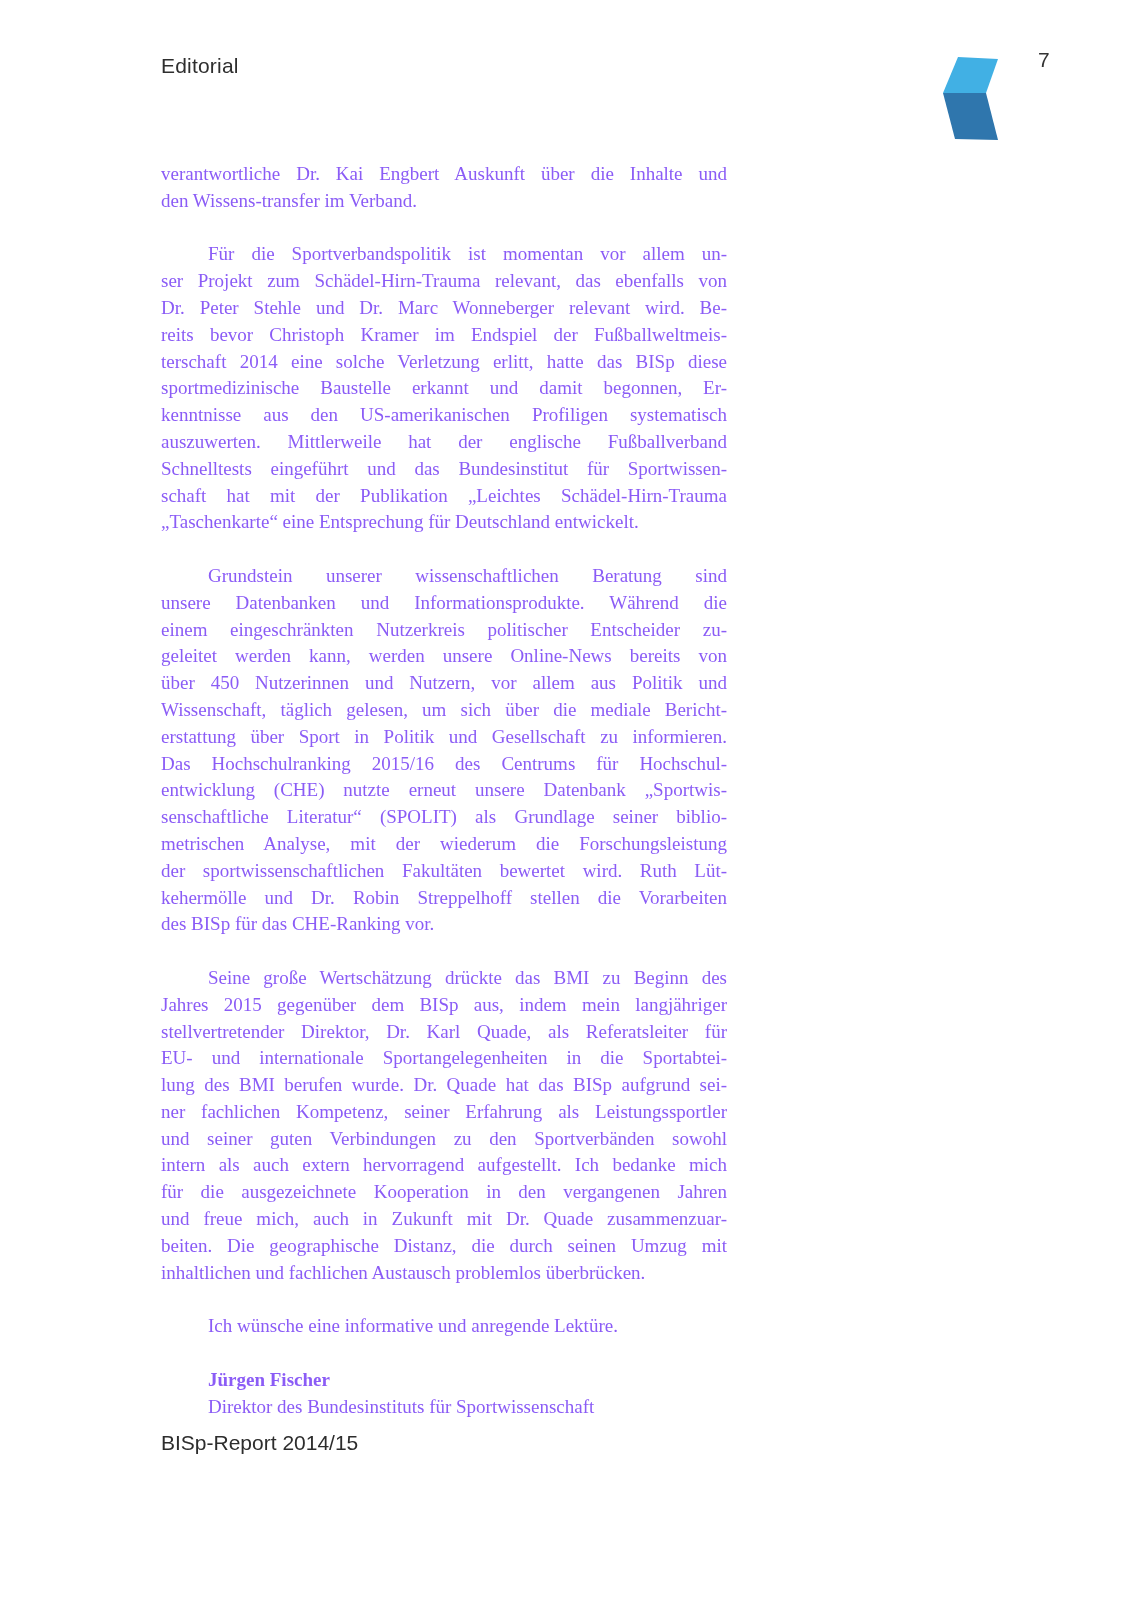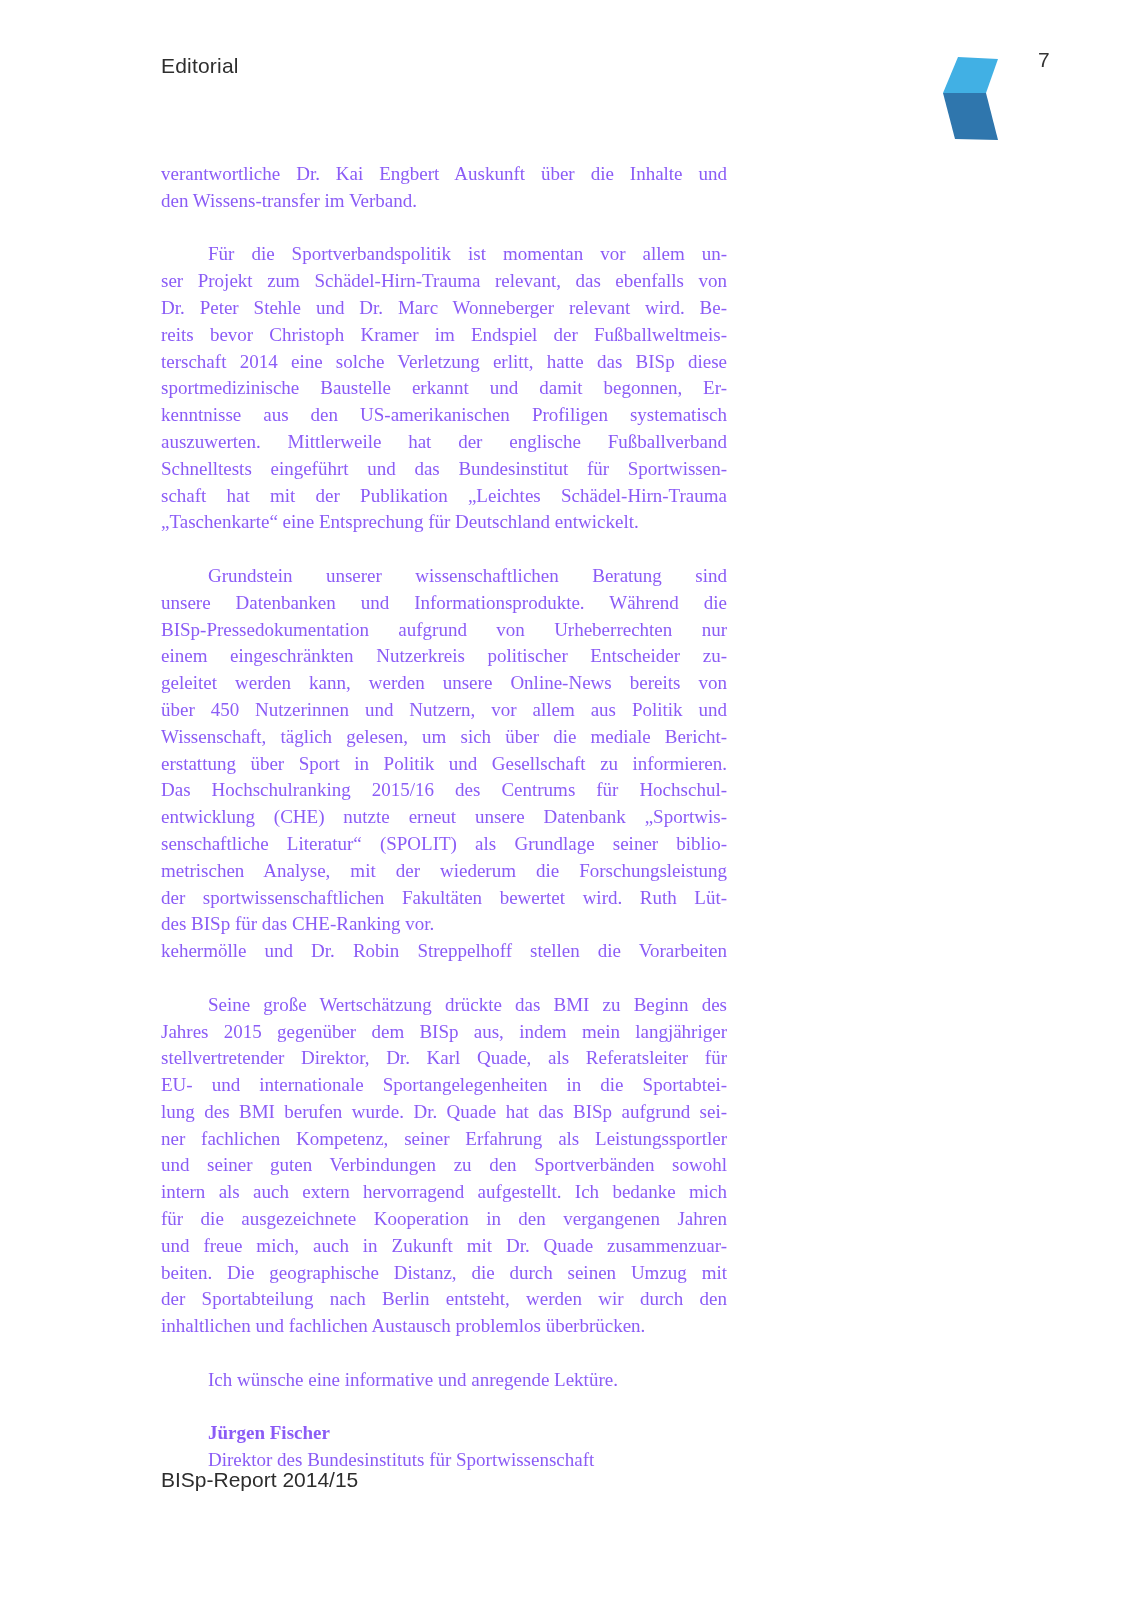--- a/index.html
+++ b/index.html
@@ -66,21 +66,21 @@
   .signature .sig-name{
     height:26.8px;line-height:26.8px;
     font-weight:700;
   }
   .signature .sig-title{
     height:26.8px;line-height:26.8px;
   }
   .footer-label{
     position:absolute;
     left:161px;
-    top:1468px;
+    top:1431px;
     font-family:"Liberation Sans","DejaVu Sans",sans-serif;
     font-size:21px;
     color:#2d2d2d;
   }
 </style>
 </head>
 <body>
 
 <div class="page">
 
@@ -108,47 +108,45 @@
         <div class="line fill">sportmedizinische Baustelle erkannt und damit begonnen, Er-</div>
         <div class="line fill">kenntnisse aus den US-amerikanischen Profiligen systematisch</div>
         <div class="line fill">auszuwerten. Mittlerweile hat der englische Fußballverband</div>
         <div class="line fill">Schnelltests eingeführt und das Bundesinstitut für Sportwissen-</div>
         <div class="line fill">schaft hat mit der Publikation „Leichtes Schädel-Hirn-Trauma</div>
         <div class="line">„Taschenkarte“ eine Entsprechung für Deutschland entwickelt.</div>
       </div>
       <div class="para">
         <div class="line fill indent">Grundstein unserer wissenschaftlichen Beratung sind</div>
         <div class="line fill">unsere Datenbanken und Informationsprodukte. Während die</div>
-        <div class="line fill">BISp-Pressedokumentation aufgrund von Urheberrechten nur</div>
         <div class="line fill">einem eingeschränkten Nutzerkreis politischer Entscheider zu-</div>
         <div class="line fill">geleitet werden kann, werden unsere Online-News bereits von</div>
         <div class="line fill">über 450 Nutzerinnen und Nutzern, vor allem aus Politik und</div>
         <div class="line fill">Wissenschaft, täglich gelesen, um sich über die mediale Bericht-</div>
         <div class="line fill">erstattung über Sport in Politik und Gesellschaft zu informieren.</div>
         <div class="line fill">Das Hochschulranking 2015/16 des Centrums für Hochschul-</div>
         <div class="line fill">entwicklung (CHE) nutzte erneut unsere Datenbank „Sportwis-</div>
         <div class="line fill">senschaftliche Literatur“ (SPOLIT) als Grundlage seiner biblio-</div>
         <div class="line fill">metrischen Analyse, mit der wiederum die Forschungsleistung</div>
         <div class="line fill">der sportwissenschaftlichen Fakultäten bewertet wird. Ruth Lüt-</div>
+        <div class="line fill">kehermölle und Dr. Robin Streppelhoff stellen die Vorarbeiten</div>
         <div class="line">des BISp für das CHE-Ranking vor.</div>
-        <div class="line fill">kehermölle und Dr. Robin Streppelhoff stellen die Vorarbeiten</div>
       </div>
       <div class="para">
         <div class="line fill indent">Seine große Wertschätzung drückte das BMI zu Beginn des</div>
         <div class="line fill">Jahres 2015 gegenüber dem BISp aus, indem mein langjähriger</div>
         <div class="line fill">stellvertretender Direktor, Dr. Karl Quade, als Referatsleiter für</div>
         <div class="line fill">EU- und internationale Sportangelegenheiten in die Sportabtei-</div>
         <div class="line fill">lung des BMI berufen wurde. Dr. Quade hat das BISp aufgrund sei-</div>
         <div class="line fill">ner fachlichen Kompetenz, seiner Erfahrung als Leistungssportler</div>
         <div class="line fill">und seiner guten Verbindungen zu den Sportverbänden sowohl</div>
         <div class="line fill">intern als auch extern hervorragend aufgestellt. Ich bedanke mich</div>
         <div class="line fill">für die ausgezeichnete Kooperation in den vergangenen Jahren</div>
         <div class="line fill">und freue mich, auch in Zukunft mit Dr. Quade zusammenzuar-</div>
         <div class="line fill">beiten. Die geographische Distanz, die durch seinen Umzug mit</div>
-        <div class="line fill">der Sportabteilung nach Berlin entsteht, werden wir durch den</div>
         <div class="line">inhaltlichen und fachlichen Austausch problemlos überbrücken.</div>
       </div>
       <div class="para">
         <div class="line indent">Ich wünsche eine informative und anregende Lektüre.</div>
       </div>
       <div class="para signature">
         <div class="sig-name">Jürgen Fischer</div>
         <div class="sig-title">Direktor des Bundesinstituts für Sportwissenschaft</div>
       </div>
     </div>

